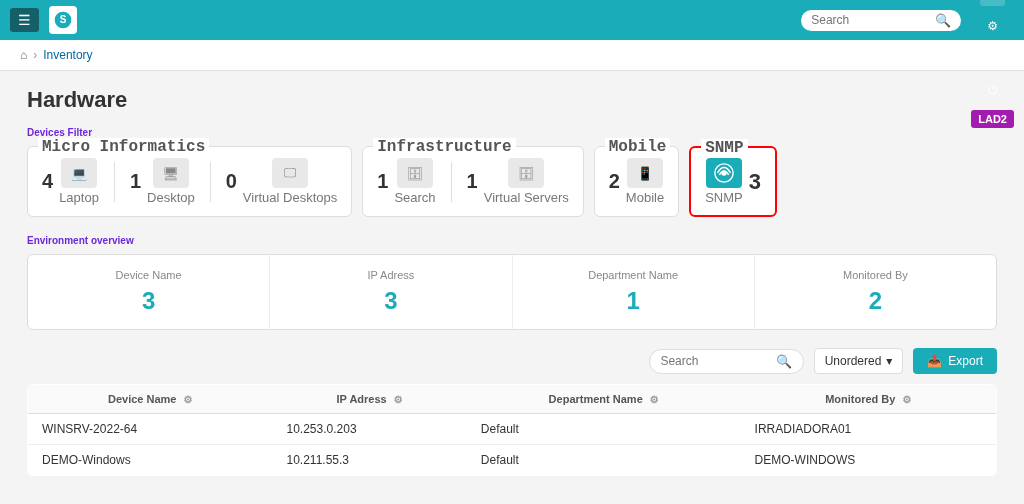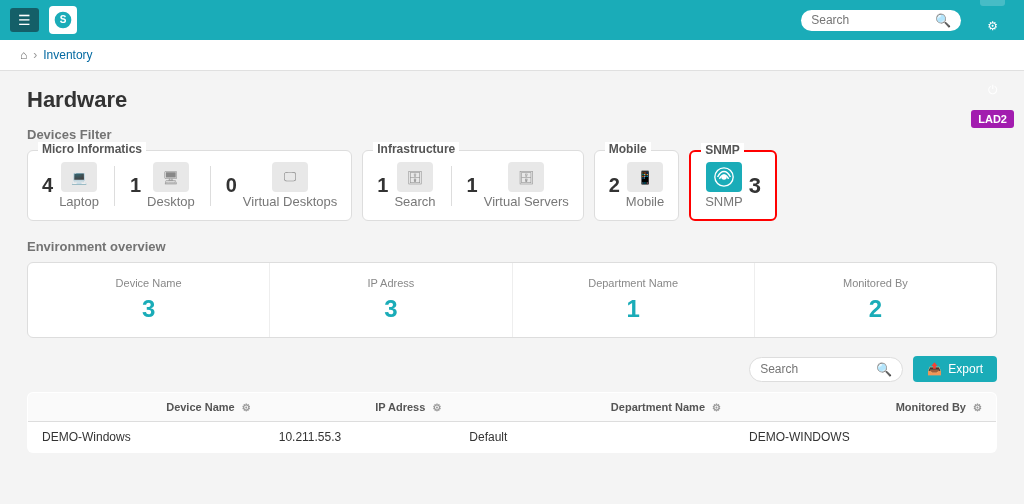--- a/index.html
+++ b/index.html
@@ -121,23 +121,23 @@
     }
     .page-title {
       font-size: 22px;
       font-weight: bold;
       color: #333;
       margin-bottom: 14px;
     }
 
     
     .section-label {
-      font-size: 13px;
-      font-weight: bold;
-      color: #737373;
+      font-size: 10px;
+      font-weight: bold;
+      color: #6d28d9;
       margin-bottom: 8px;
     }
     .filter-groups {
       display: flex;
       gap: 10px;
       margin-bottom: 18px;
     }
     .filter-group {
       background: white;
       border: 1px solid #ddd;
@@ -147,23 +147,24 @@
       align-items: center;
       gap: 10px;
       position: relative;
     }
     .filter-group-title {
       position: absolute;
       top: -9px;
       left: 10px;
       background: white;
       padding: 0 4px;
-      font-size: 12px;
+      font-size: 16px;
       color: #555;
       font-weight: bold;
+      font-family: Liberation Mono, monospace;
     }
     .filter-group.snmp-active {
       border: 2px solid red;
     }
     .filter-item {
       display: flex;
       align-items: center;
       gap: 6px;
     }
     .filter-item-icon {
@@ -280,21 +281,21 @@
     
     .data-table {
       width: 100%;
       background: white;
       border: 1px solid #ddd;
       border-radius: 6px;
       border-collapse: collapse;
       overflow: hidden;
     }
     .data-table th {
-      text-align: right;
+      text-align: center;
       padding: 8px 14px;
       font-size: 11px;
       font-weight: bold;
       color: #555;
       border-bottom: 1px solid #ddd;
       background: #fafafa;
     }
     .data-table td {
       padding: 8px 14px;
       font-size: 12px;
@@ -444,20 +445,24 @@
     <div class="env-stat">
       <div class="env-stat-label">Monitored By</div>
       <div class="env-stat-value">2</div>
     </div>
   </div>
 
   <div class="table-controls">
     <div class="search-box">
       <input type="text" placeholder="Search" style="">
       <span>🔍</span>
+    </div>
+    <div class="sort-select">
+      <span>Unordered</span>
+      <span>▾</span>
     </div>
     <button class="export-btn">
       <span>📤</span>
       <span>Export</span>
     </button>
   </div>
 
   <table class="data-table">
     <thead>
       <tr>
@@ -473,20 +478,26 @@
           <span>Department Name</span>
           <span class="gear-icon">⚙</span>
         </th>
         <th>
           <span>Monitored By</span>
           <span class="gear-icon">⚙</span>
         </th>
       </tr>
     </thead>
     <tbody id="table-body">
+    <tr>
+          <td>WINSRV-2022-64</td>
+          <td>10.253.0.203</td>
+          <td>Default</td>
+          <td>IRRADIADORA01</td>
+        </tr>
         <tr>
           <td>DEMO-Windows</td>
           <td>10.211.55.3</td>
           <td>Default</td>
           <td>DEMO-WINDOWS</td>
         </tr>
       </tbody>
   </table>
 
 </div>

